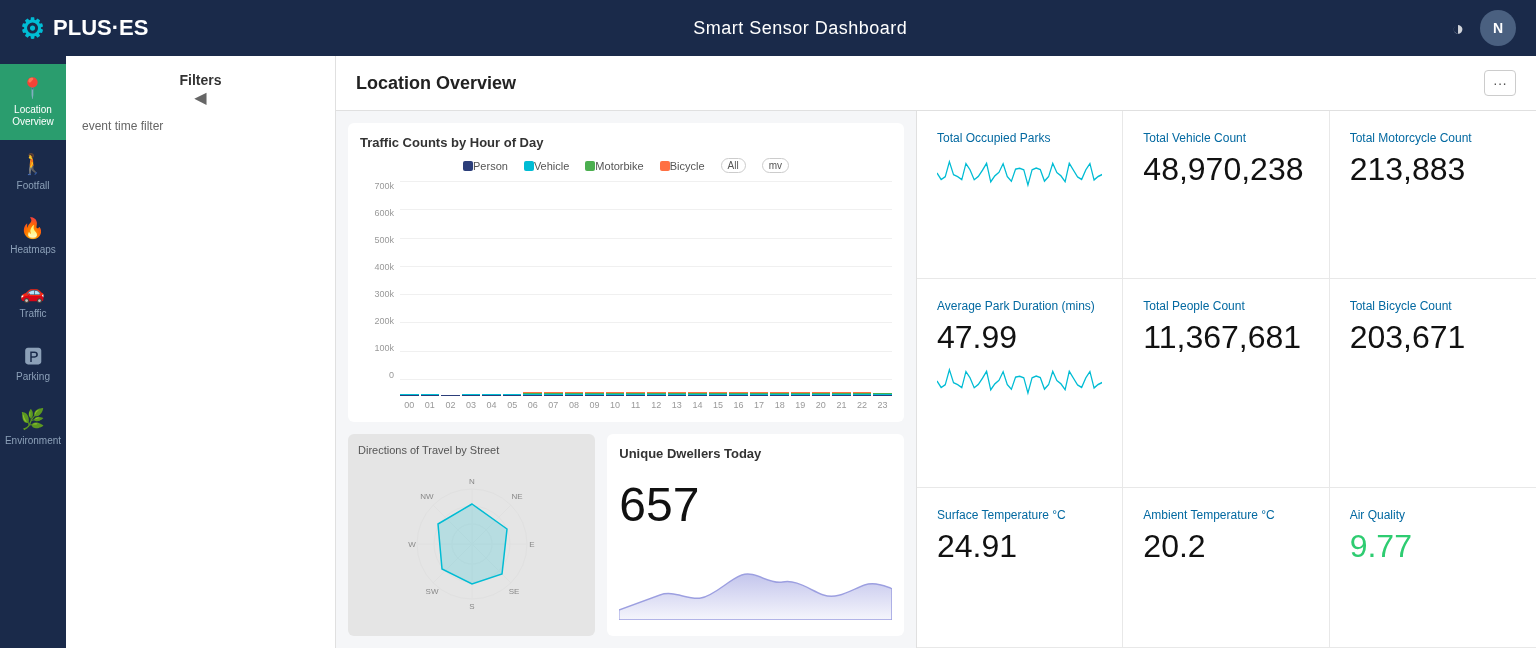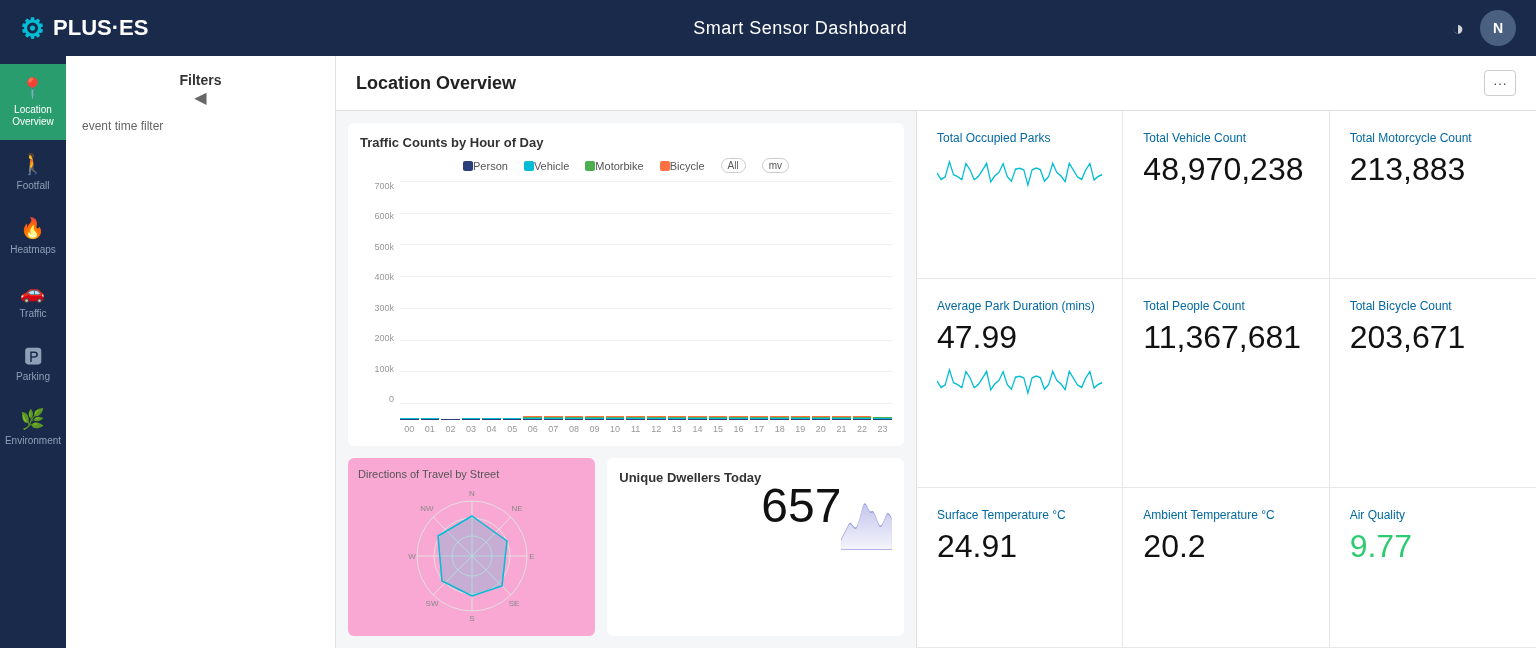--- a/index.html
+++ b/index.html
@@ -343,21 +343,21 @@
     .metric-value.green {
       color: #2ecc71;
     }
     .metric-sparkline {
       height: 40px;
       overflow: hidden;
     }
 
     
     .directions-card {
-      background: #f9a8d4;
+      background: #e5e5e5;
       border-radius: 6px;
       padding: 10px;
       flex: 1;
       display: flex;
       flex-direction: column;
     }
     .directions-title {
       font-size: 11px;
       color: #555;
       margin-bottom: 6px;
@@ -369,21 +369,21 @@
       align-items: center;
     }
 
     
     .dwellers-card {
       background: white;
       border-radius: 6px;
       padding: 12px;
       flex: 1.2;
       display: flex;
-      flex-direction: row;
+      flex-direction: column;
     }
     .dwellers-value {
       font-size: 48px;
       font-weight: 300;
       color: #111;
       margin: 8px 0;
     }
     .dwellers-chart {
       flex: 1;
       overflow: hidden;

